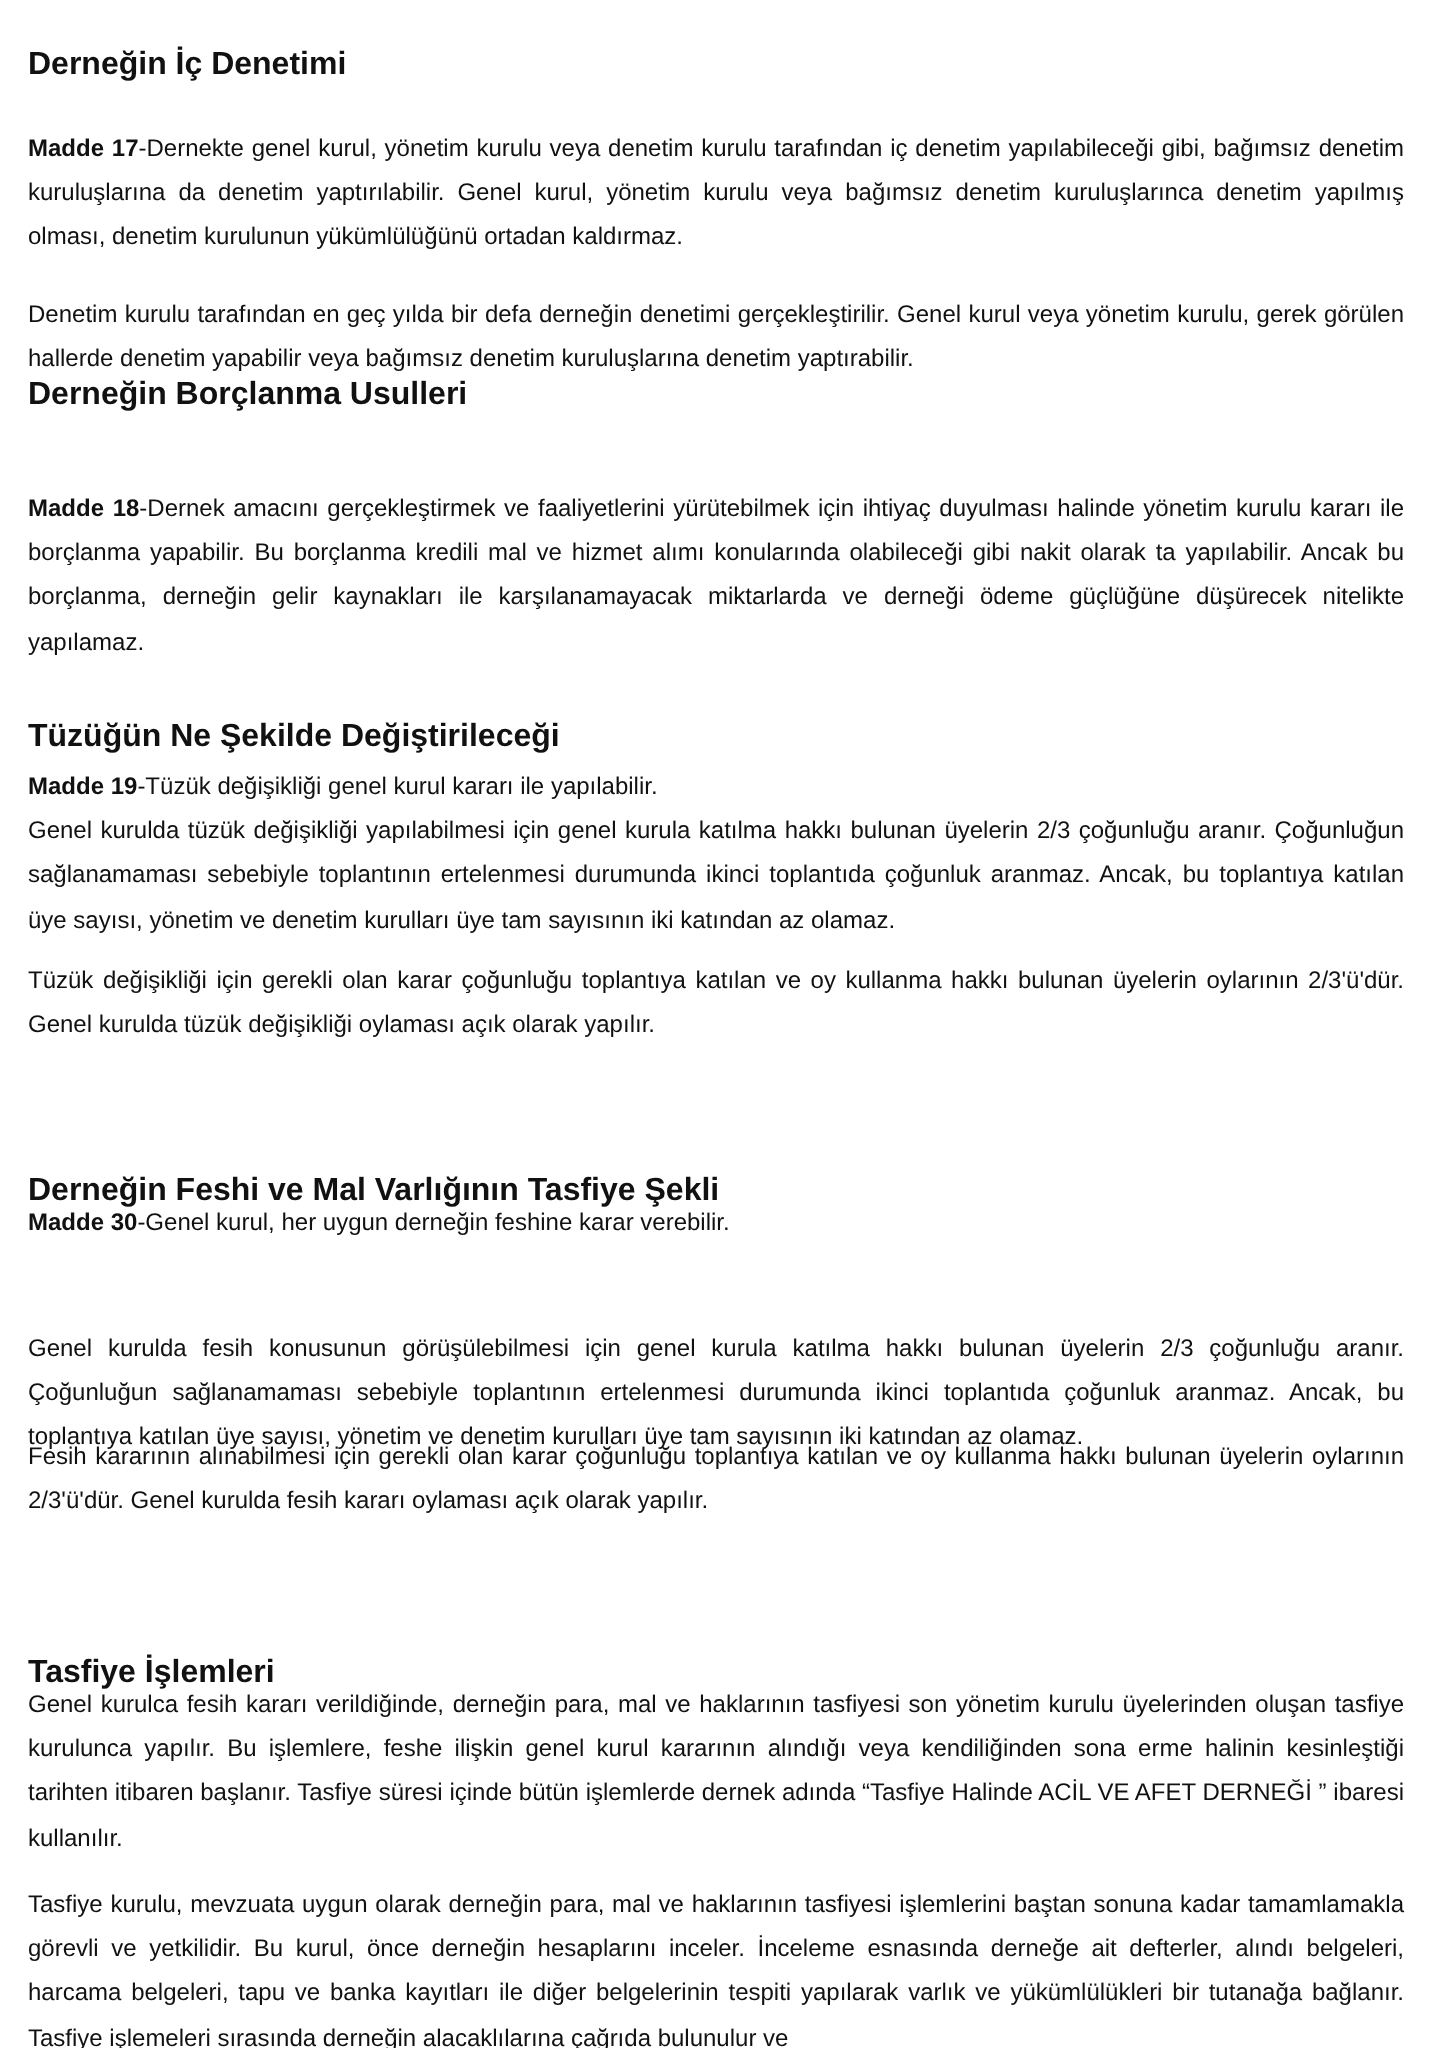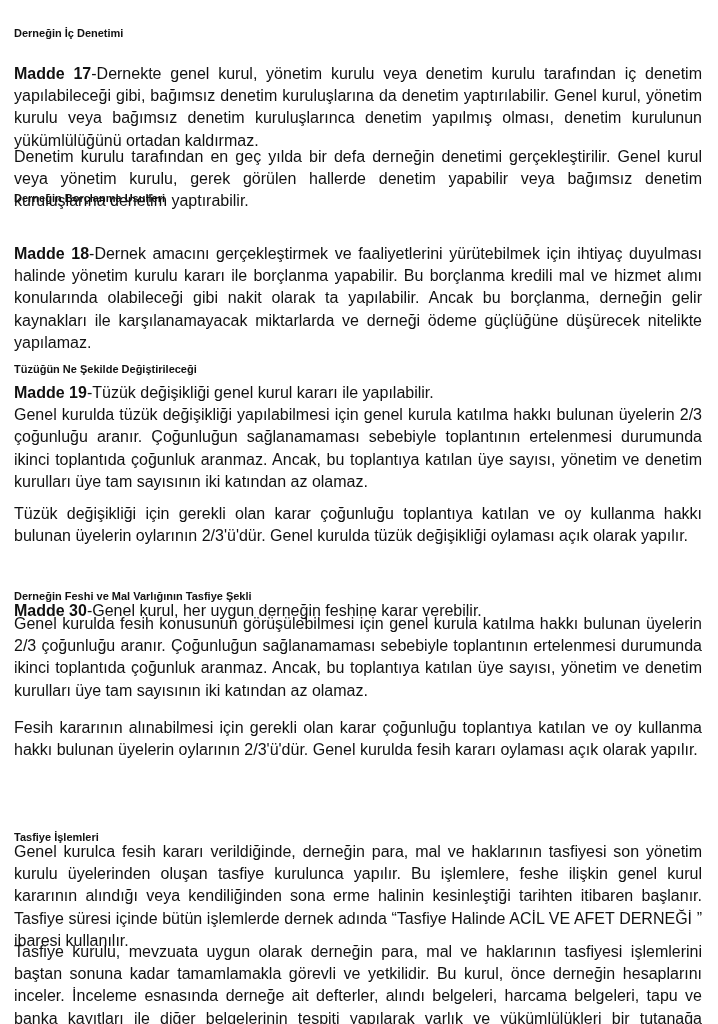--- a/index.html
+++ b/index.html
@@ -18,30 +18,30 @@
   .page {
     position: absolute;
     left: 14px;
     top: 0;
     width: 688px;
   }
   .heading {
     position: absolute;
     left: 0;
     font-weight: bold;
-    font-size: 11px;
+    font-size: 16px;
     line-height: 20px;
     margin: 0;
     white-space: nowrap;
   }
   .para {
     position: absolute;
     left: 0;
     width: 688px;
-    font-size: 16px;
+    font-size: 12px;
     line-height: 22.2px;
     margin: 0;
     text-align: justify;
     text-align-last: left;
   }
   .para b { font-weight: bold; }
 </style>
 </head>
 <body>
 
@@ -49,24 +49,24 @@
 
   <h2 class="heading" style="top:23px">Derneğin İç Denetimi</h2>
   <p class="para" style="top:63px"><b>Madde 17</b><span>-Dernekte genel kurul, yönetim kurulu veya denetim kurulu tarafından iç denetim yapılabileceği gibi, bağımsız denetim kuruluşlarına da denetim yaptırılabilir. Genel kurul, yönetim kurulu veya bağımsız denetim kuruluşlarınca denetim yapılmış olması, denetim kurulunun yükümlülüğünü ortadan kaldırmaz.</span></p>
   <p class="para" style="top:146px">Denetim kurulu tarafından en geç yılda bir defa derneğin denetimi gerçekleştirilir. Genel kurul veya yönetim kurulu, gerek görülen hallerde denetim yapabilir veya bağımsız denetim kuruluşlarına denetim yaptırabilir.</p>
 
   <h2 class="heading" style="top:188px">Derneğin Borçlanma Usulleri</h2>
   <p class="para" style="top:243px"><b>Madde 18</b><span>-Dernek amacını gerçekleştirmek ve faaliyetlerini yürütebilmek için ihtiyaç duyulması halinde yönetim kurulu kararı ile borçlanma yapabilir. Bu borçlanma kredili mal ve hizmet alımı konularında olabileceği gibi nakit olarak ta yapılabilir. Ancak bu borçlanma, derneğin gelir kaynakları ile karşılanamayacak miktarlarda ve derneği ödeme güçlüğüne düşürecek nitelikte yapılamaz.</span></p>
 
   <h2 class="heading" style="top:359px">Tüzüğün Ne Şekilde Değiştirileceği</h2>
   <p class="para" style="top:382px"><b>Madde 19</b><span>-Tüzük değişikliği genel kurul kararı ile yapılabilir.</span><br><span>Genel kurulda tüzük değişikliği yapılabilmesi için genel kurula katılma hakkı bulunan üyelerin 2/3 çoğunluğu aranır. Çoğunluğun sağlanamaması sebebiyle toplantının ertelenmesi durumunda ikinci toplantıda çoğunluk aranmaz. Ancak, bu toplantıya katılan üye sayısı, yönetim ve denetim kurulları üye tam sayısının iki katından az olamaz.</span></p>
-  <p class="para" style="top:503px">Tüzük değişikliği için gerekli olan karar çoğunluğu toplantıya katılan ve oy kullanma hakkı bulunan üyelerin oylarının 2/3'ü'dür. Genel kurulda tüzük değişikliği oylaması açık olarak yapılır.</p>
+  <p class="para" style="top:479px">Tüzük değişikliği için gerekli olan karar çoğunluğu toplantıya katılan ve oy kullanma hakkı bulunan üyelerin oylarının 2/3'ü'dür. Genel kurulda tüzük değişikliği oylaması açık olarak yapılır.</p>
 
   <h2 class="heading" style="top:586px">Derneğin Feshi ve Mal Varlığının Tasfiye Şekli</h2>
   <p class="para" style="top:600px"><b>Madde 30</b><span>-Genel kurul, her uygun derneğin feshine karar verebilir.</span></p>
-  <p class="para" style="top:613px">Genel kurulda fesih konusunun görüşülebilmesi için genel kurula katılma hakkı bulunan üyelerin 2/3 çoğunluğu aranır. Çoğunluğun sağlanamaması sebebiyle toplantının ertelenmesi durumunda ikinci toplantıda çoğunluk aranmaz. Ancak, bu toplantıya katılan üye sayısı, yönetim ve denetim kurulları üye tam sayısının iki katından az olamaz.</p>
+  <p class="para" style="top:663px">Genel kurulda fesih konusunun görüşülebilmesi için genel kurula katılma hakkı bulunan üyelerin 2/3 çoğunluğu aranır. Çoğunluğun sağlanamaması sebebiyle toplantının ertelenmesi durumunda ikinci toplantıda çoğunluk aranmaz. Ancak, bu toplantıya katılan üye sayısı, yönetim ve denetim kurulları üye tam sayısının iki katından az olamaz.</p>
   <p class="para" style="top:717px">Fesih kararının alınabilmesi için gerekli olan karar çoğunluğu toplantıya katılan ve oy kullanma hakkı bulunan üyelerin oylarının 2/3'ü'dür. Genel kurulda fesih kararı oylaması açık olarak yapılır.</p>
 
   <h2 class="heading" style="top:827px">Tasfiye İşlemleri</h2>
   <p class="para" style="top:841px">Genel kurulca fesih kararı verildiğinde, derneğin para, mal ve haklarının tasfiyesi son yönetim kurulu üyelerinden oluşan tasfiye kurulunca yapılır. Bu işlemlere, feshe ilişkin genel kurul kararının alındığı veya kendiliğinden sona erme halinin kesinleştiği tarihten itibaren başlanır. Tasfiye süresi içinde bütün işlemlerde dernek adında “Tasfiye Halinde ACİL VE AFET DERNEĞİ ” ibaresi kullanılır.</p>
   <p class="para" style="top:941px">Tasfiye kurulu, mevzuata uygun olarak derneğin para, mal ve haklarının tasfiyesi işlemlerini baştan sonuna kadar tamamlamakla görevli ve yetkilidir. Bu kurul, önce derneğin hesaplarını inceler. İnceleme esnasında derneğe ait defterler, alındı belgeleri, harcama belgeleri, tapu ve banka kayıtları ile diğer belgelerinin tespiti yapılarak varlık ve yükümlülükleri bir tutanağa bağlanır. Tasfiye işlemeleri sırasında derneğin alacaklılarına çağrıda bulunulur ve</p>
 
 </div>
 
 </body></html>

